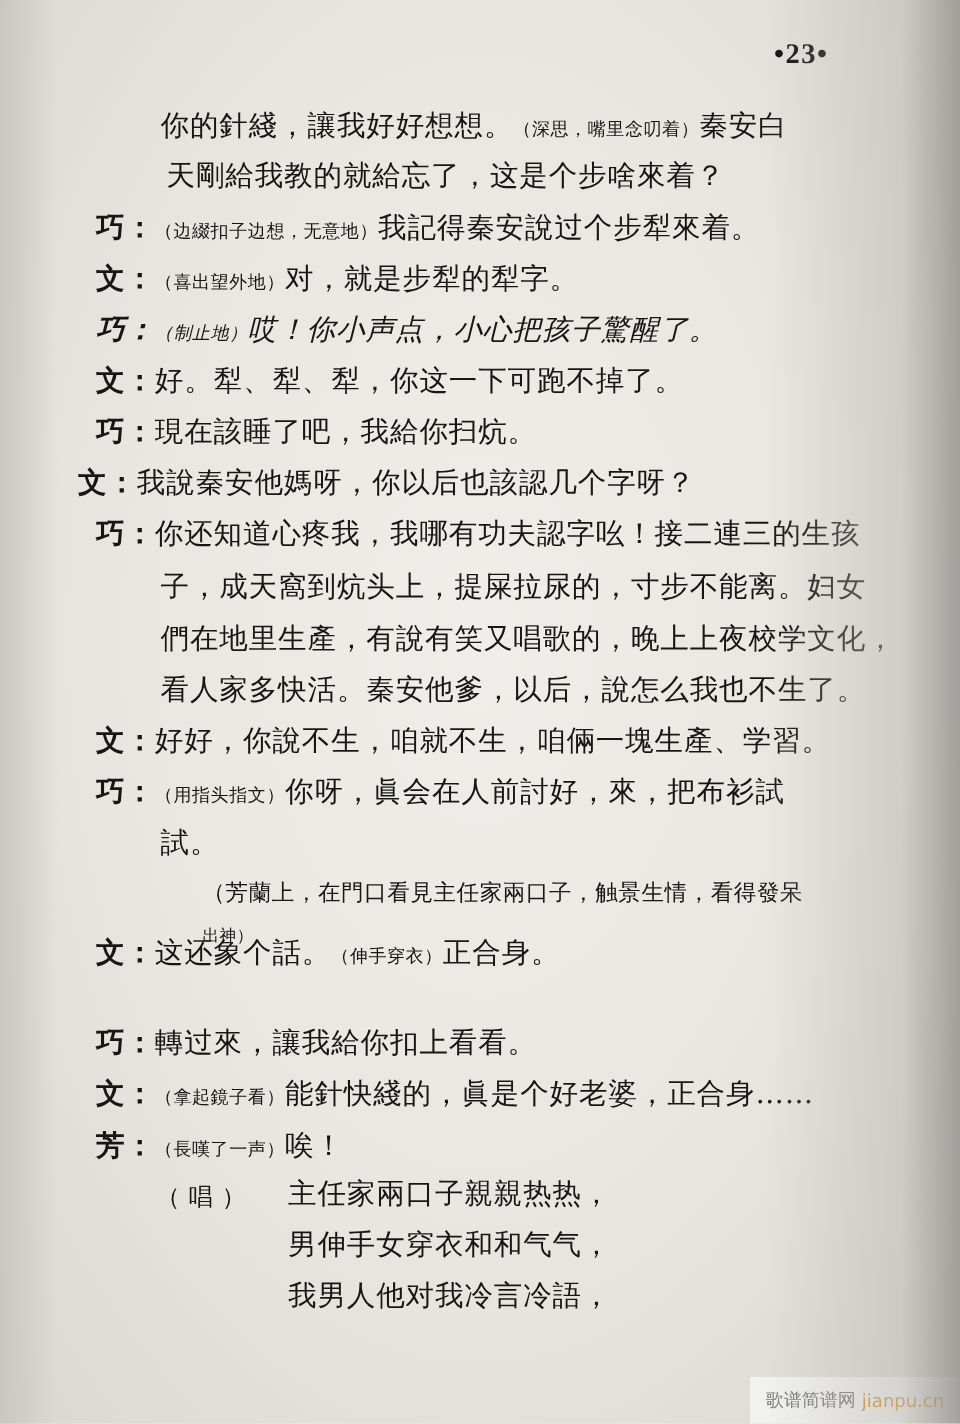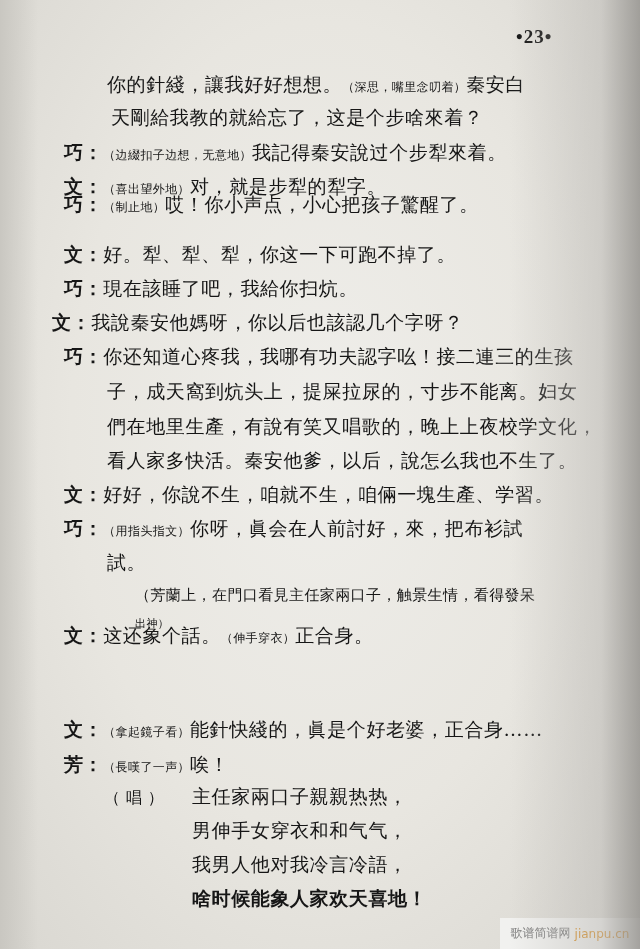--- a/index.html
+++ b/index.html
@@ -95,21 +95,21 @@
   </div>
   <div class="line" style="left:111px; top:105px;">
     <span>天剛給我教的就給忘了，这是个步啥來着？</span>
   </div>
   <div class="line" style="left:64px; top:140px;">
     <span class="speaker">巧：</span><span class="dir">（边綴扣子边想，无意地）</span><span>我記得秦安說过个步犁來着。</span>
   </div>
   <div class="line" style="left:64px; top:174px;">
     <span class="speaker">文：</span><span class="dir">（喜出望外地）</span><span>对，就是步犁的犁字。</span>
   </div>
-  <div class="line" style="left:64px; top:192px;">
+  <div class="line" style="left:64px; top:208px;font-style:italic;">
     <span class="speaker">巧：</span><span class="dir">（制止地）</span><span>哎！你小声点，小心把孩子驚醒了。</span>
   </div>
   <div class="line" style="left:64px; top:242px;">
     <span class="speaker">文：</span><span>好。犁、犁、犁，你这一下可跑不掉了。</span>
   </div>
   <div class="line" style="left:64px; top:276px;">
     <span class="speaker">巧：</span><span>現在該睡了吧，我給你扫炕。</span>
   </div>
   <div class="line" style="left:52px; top:310px;">
     <span class="speaker">文：</span><span>我說秦安他媽呀，你以后也該認几个字呀？</span>
@@ -139,30 +139,32 @@
   <div class="line dir" style="left:135px; top:583px; font-size:15px;">
     <span>（芳蘭上，在門口看見主任家兩口子，触景生情，看得發呆</span>
   </div>
   <div class="line dir" style="left:135px; top:612px; font-size:11px;">
     <span>出神）</span>
   </div>
 
   <div class="line" style="left:64px; top:623px;">
     <span class="speaker">文：</span><span>这还象个話。</span><span class="dir">（伸手穿衣）</span><span>正合身。</span>
   </div>
+  <div class="line" style="left:64px; top:683px;">
+    <span class="speaker">巧：</span><span>轉过來，讓我給你扣上看看。</span>
+  </div>
   <div class="line" style="left:64px; top:717px;">
     <span class="speaker">文：</span><span class="dir">（拿起鏡子看）</span><span>能針快綫的，眞是个好老婆，正合身……</span>
   </div>
   <div class="line" style="left:64px; top:752px;">
     <span class="speaker">芳：</span><span class="dir">（長嘆了一声）</span><span>唉！</span>
   </div>
 
   <div class="line dir" style="left:104px; top:786px; font-size:16px;">（ 唱 ）</div>
   <div class="line song" style="left:192px; top:784px;">主任家兩口子親親热热，</div>
   <div class="line song" style="left:192px; top:852px;">我男人他对我冷言冷語，</div>
   <div class="line song" style="left:192px; top:818px;">男伸手女穿衣和和气气，</div>
-  <div class="line song bold" style="left:192px; top:886px;">啥时候能象人家欢天喜地！</div>
 
   <div class="watermark">
     <span class="wm-cn">歌谱简谱网</span>
     <span class="wm-en">jianpu.cn</span>
   </div>
 </div>
 
 </body></html>

